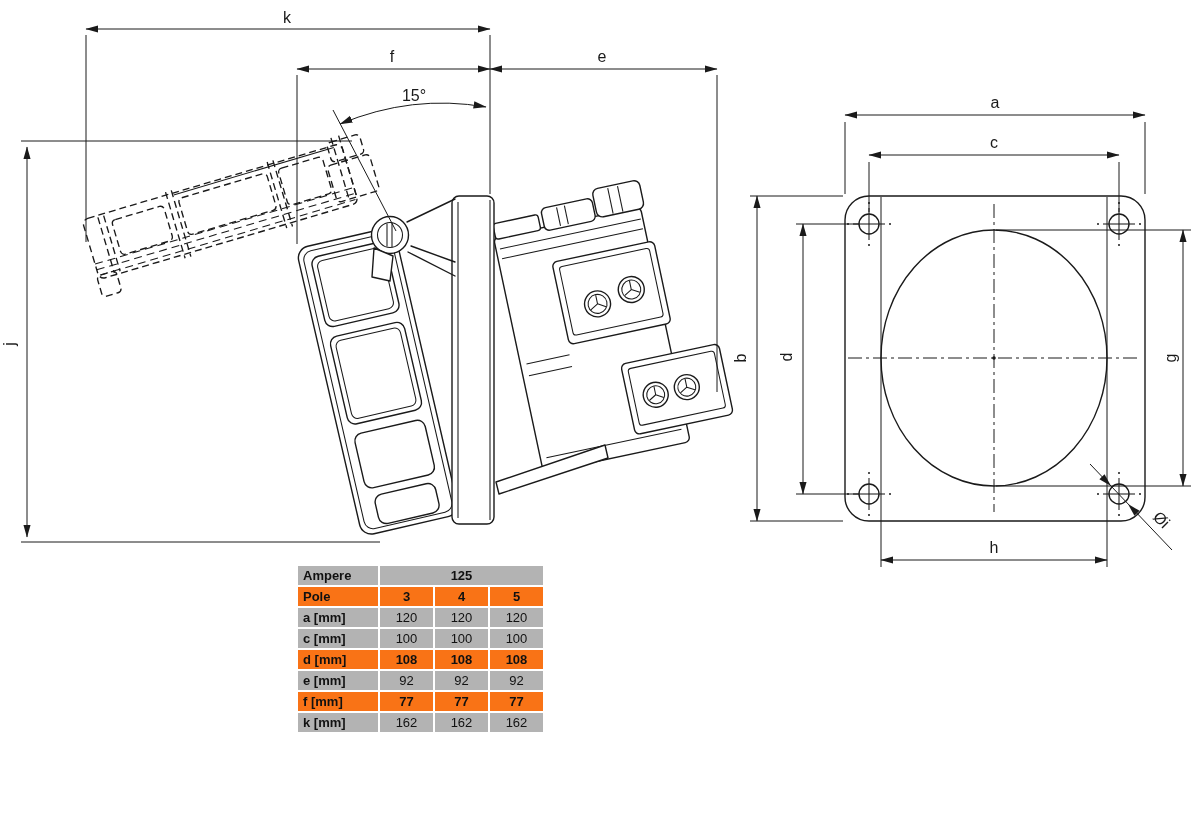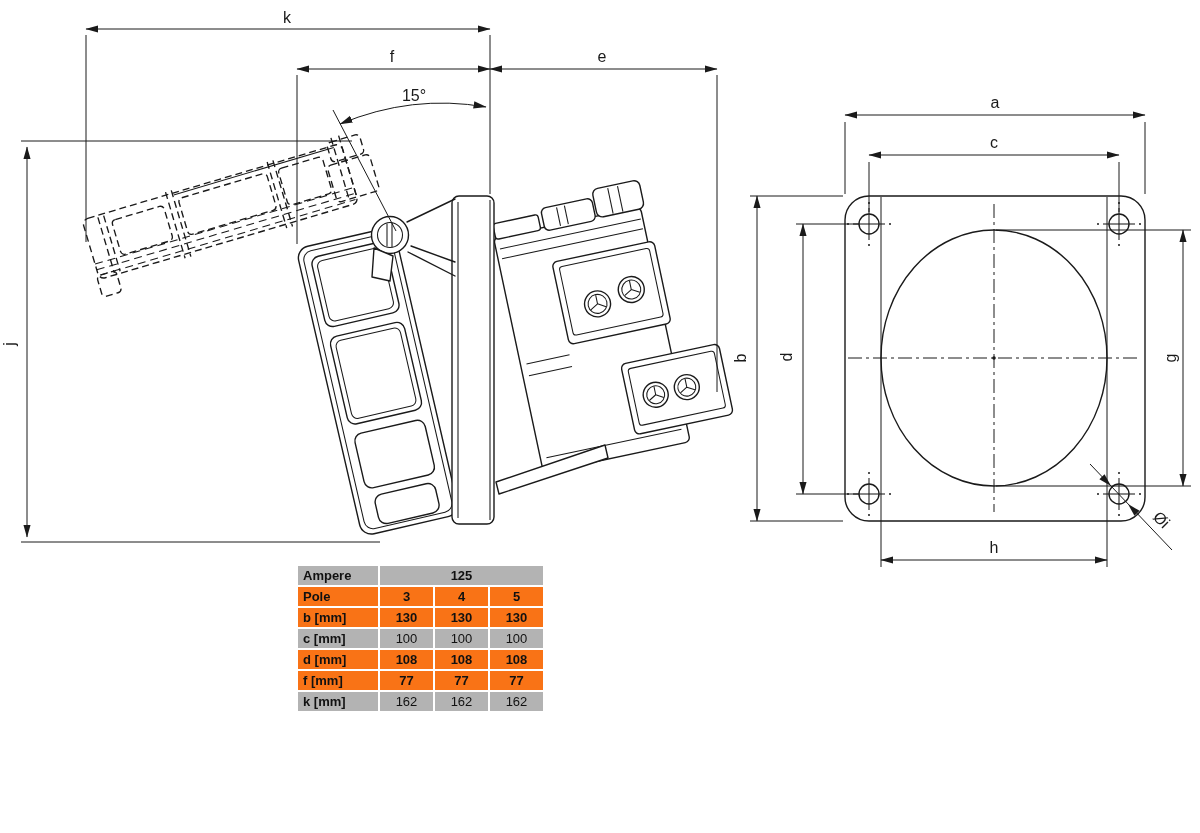--- a/index.html
+++ b/index.html
@@ -273,38 +273,44 @@
           <tr class="row-gray">
             <td class="lbl">Ampere</td>
             <td class="val bold" colspan="3">125</td>
           </tr>
           <tr class="row-light">
             <td class="lbl">Pole</td>
             <td class="val bold">3</td>
             <td class="val bold">4</td>
             <td class="val bold">5</td>
           </tr>
-          <tr class="row-light">
-            <td class="lbl">b [mm]</td>
-            <td class="val bold">130</td>
-            <td class="val bold">130</td>
-            <td class="val bold">130</td>
+          <tr class="row-gray">
+            <td class="lbl">a [mm]</td>
+            <td class="val">120</td>
+            <td class="val">120</td>
+            <td class="val">120</td>
           </tr>
           <tr class="row-gray">
             <td class="lbl">c [mm]</td>
             <td class="val">100</td>
             <td class="val">100</td>
             <td class="val">100</td>
           </tr>
           <tr class="row-light">
             <td class="lbl">d [mm]</td>
             <td class="val bold">108</td>
             <td class="val bold">108</td>
             <td class="val bold">108</td>
           </tr>
+          <tr class="row-gray">
+            <td class="lbl">e [mm]</td>
+            <td class="val">92</td>
+            <td class="val">92</td>
+            <td class="val">92</td>
+          </tr>
           <tr class="row-light">
             <td class="lbl">f [mm]</td>
             <td class="val bold">77</td>
             <td class="val bold">77</td>
             <td class="val bold">77</td>
           </tr>
           <tr class="row-gray">
             <td class="lbl">k [mm]</td>
             <td class="val">162</td>
             <td class="val">162</td>

